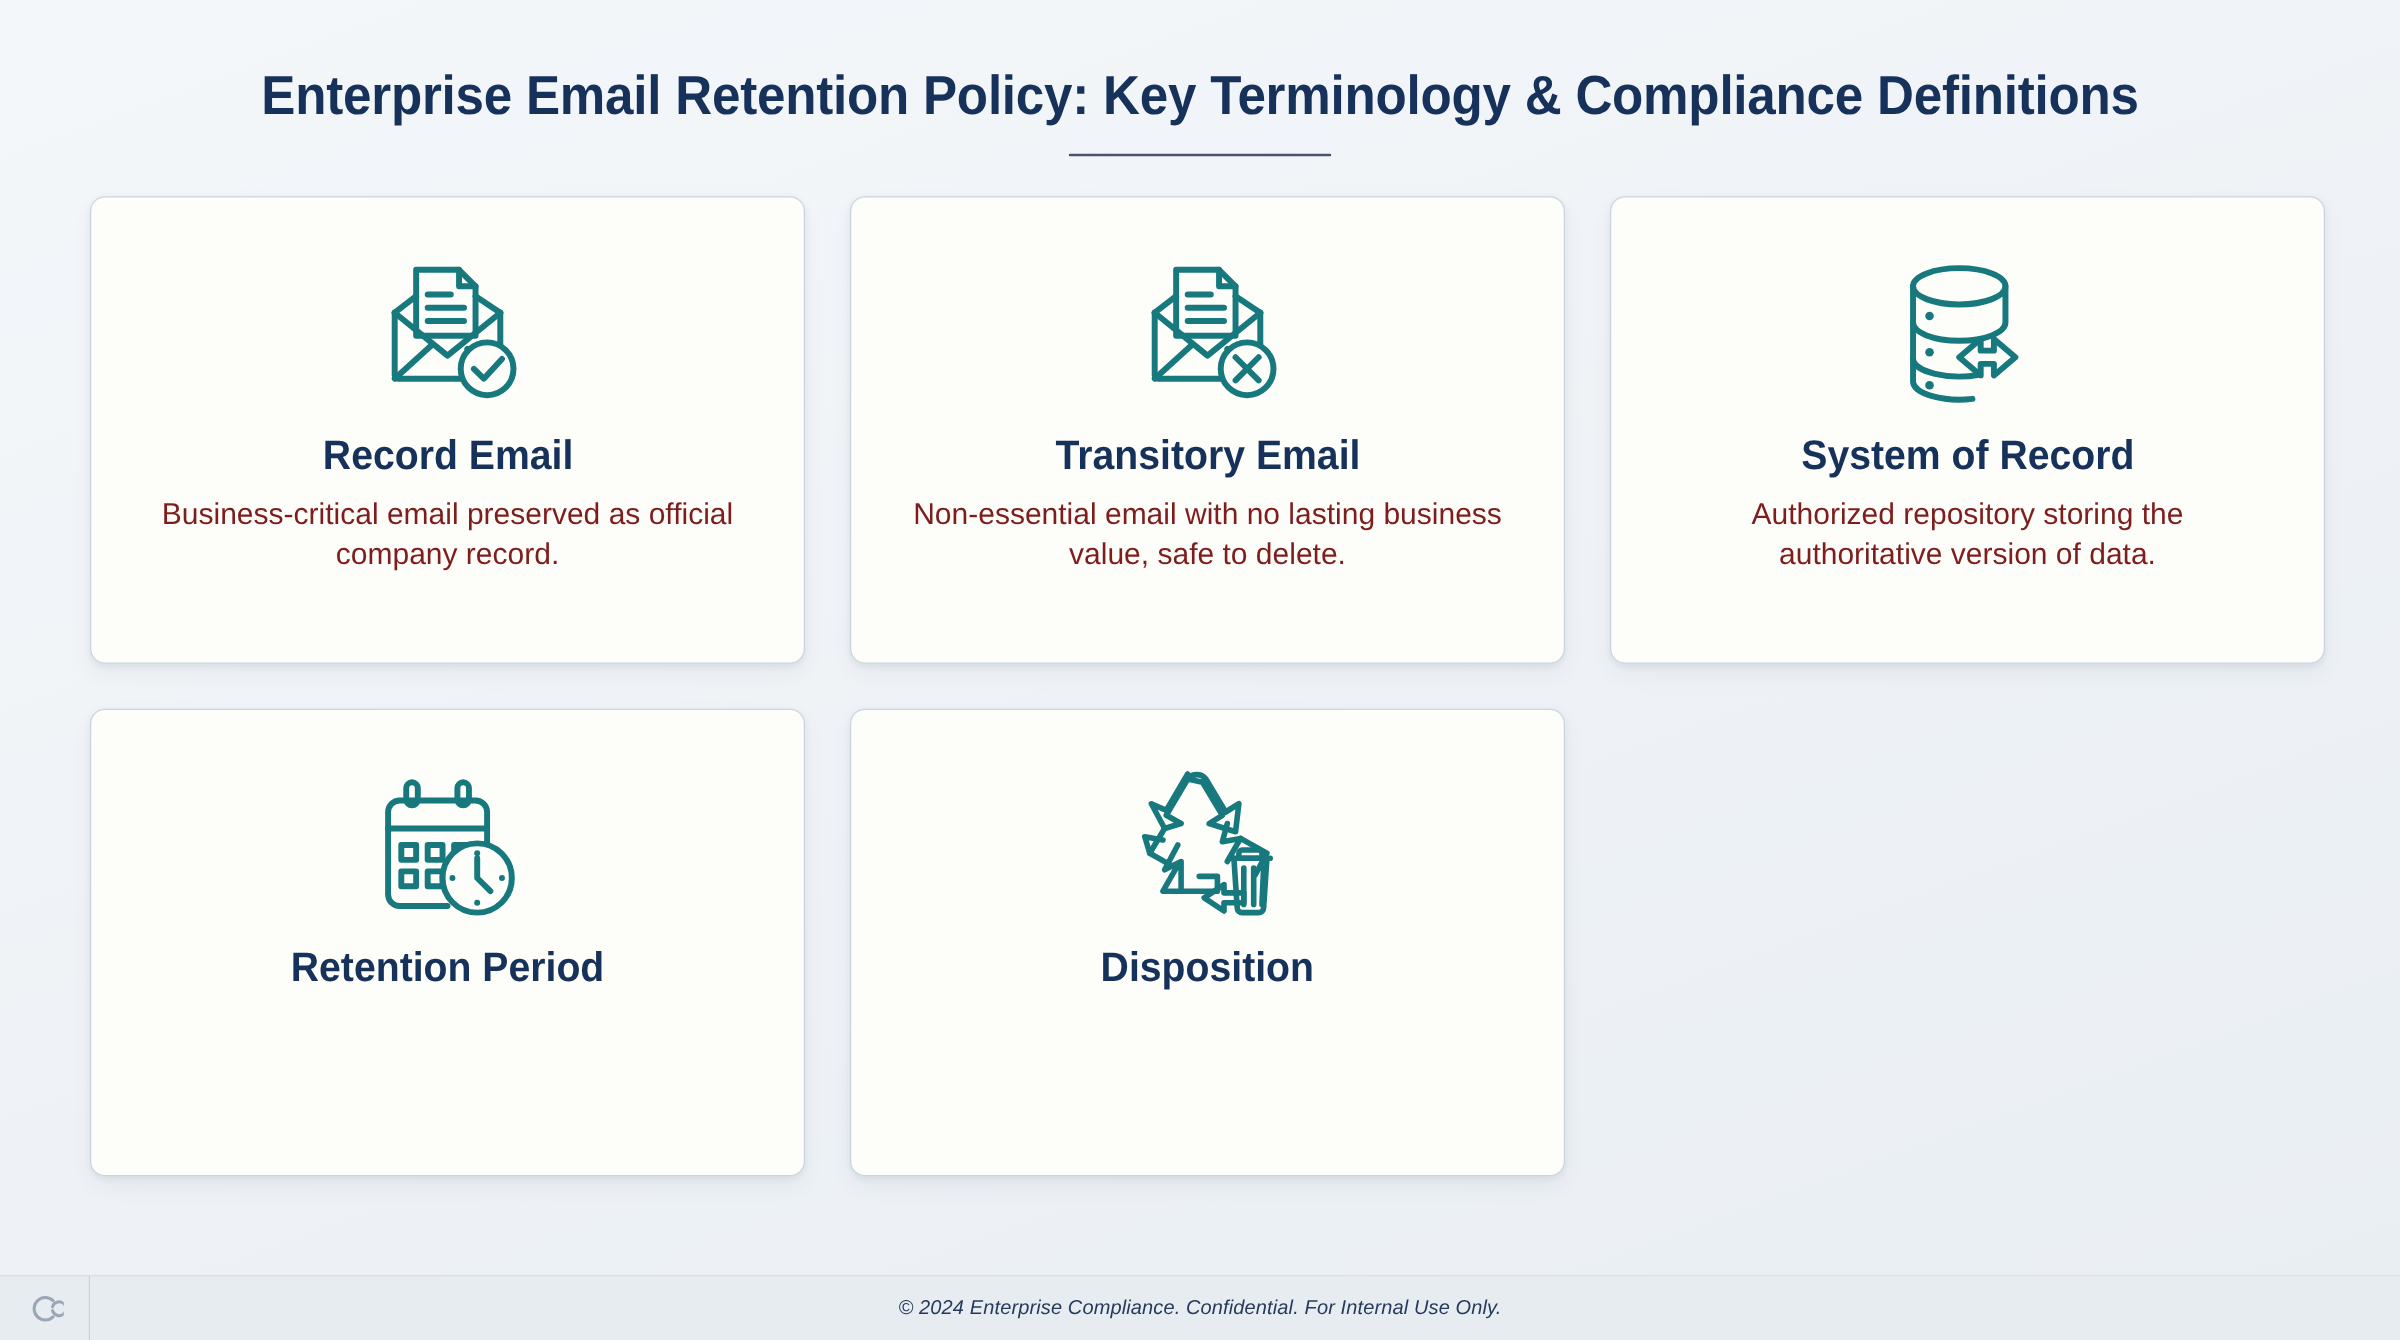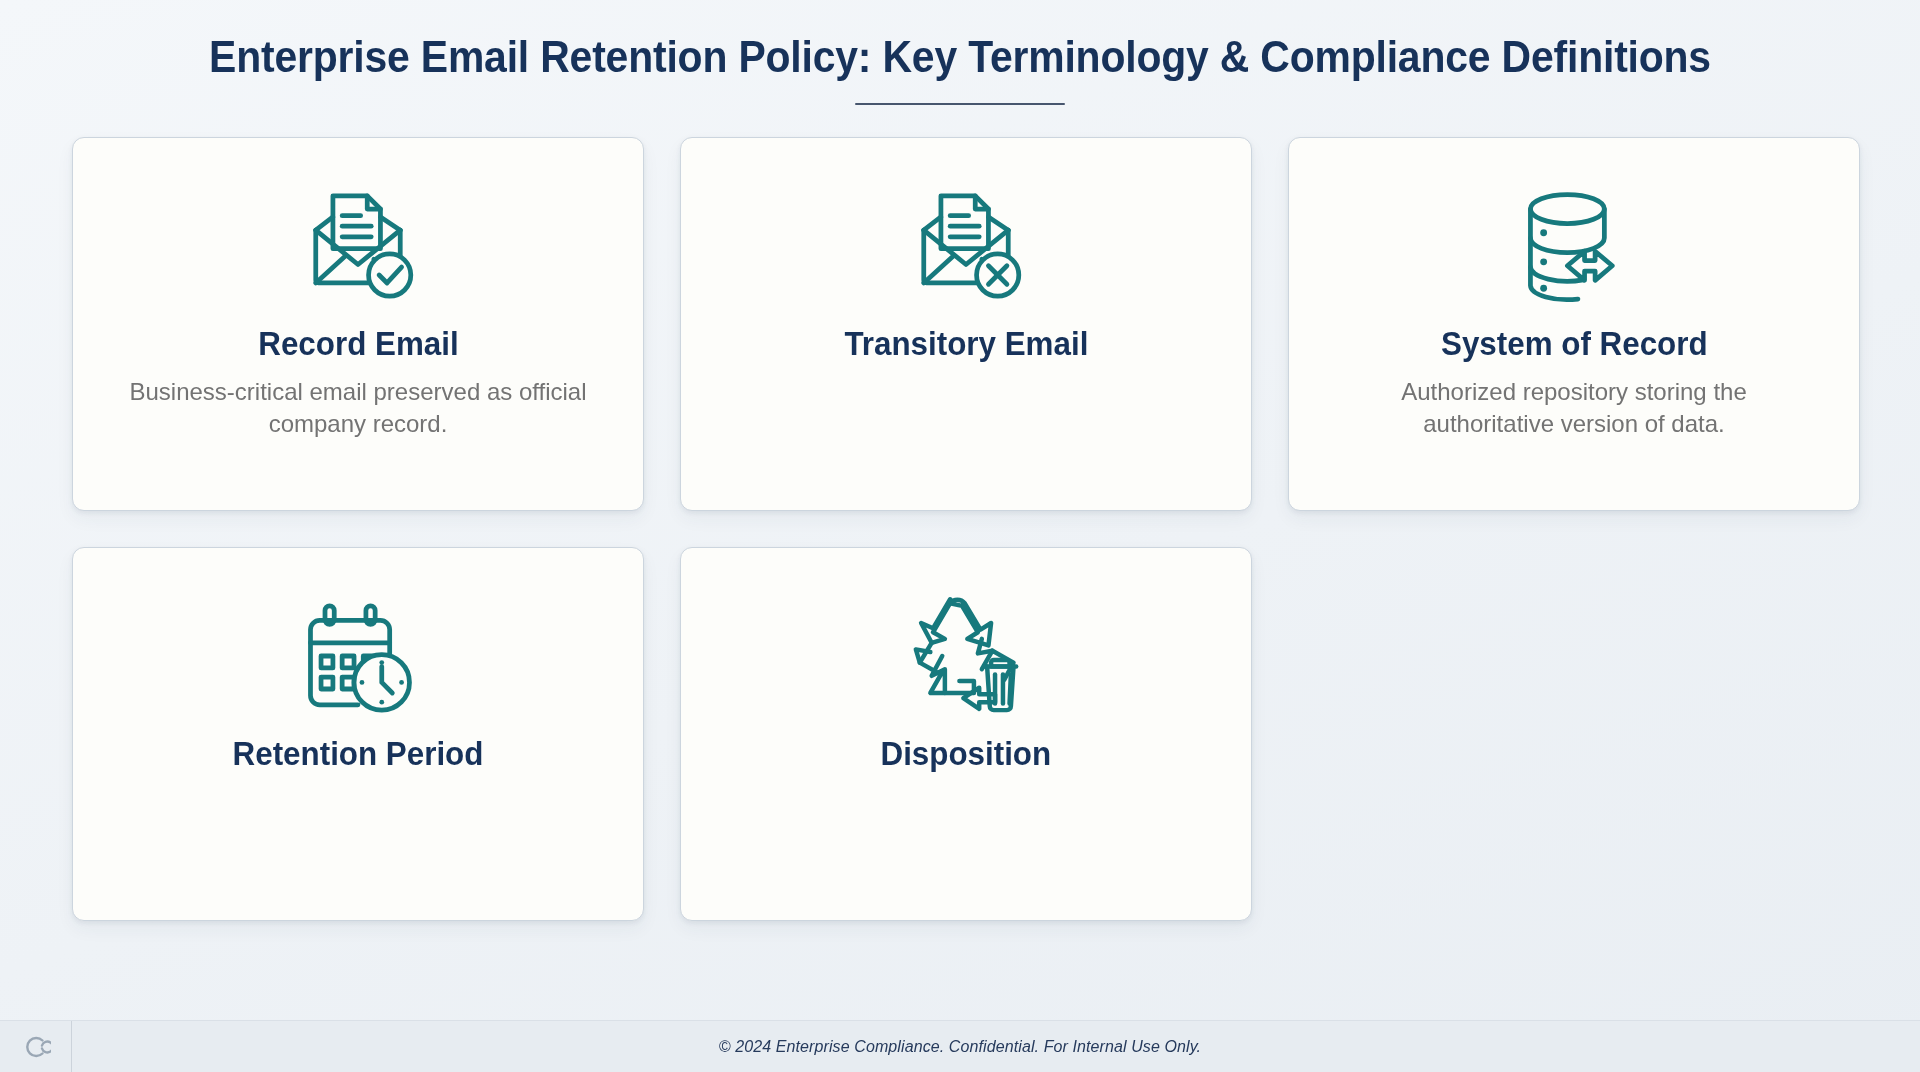--- a/index.html
+++ b/index.html
@@ -21,21 +21,21 @@
   .page {
     width: 1920px;
     height: 1072px;
     display: flex;
     flex-direction: column;
     position: relative;
   }
 
   
   .header {
-    padding-top: 32px;
+    padding-top: 52px;
     text-align: center;
     flex: 0 0 auto;
   }
 
   .page-title {
     font-family: "Liberation Sans Narrow", "Liberation Sans", sans-serif;
     font-size: 44px;
     font-weight: bold;
     color: #17325a;
     letter-spacing: -0.2px;
@@ -100,21 +100,21 @@
     color: #17325a;
     text-align: center;
     line-height: 1.1;
     margin-bottom: 14px;
     transform: scaleX(0.95);
   }
 
   .card-desc {
     font-size: 24px;
     font-weight: normal;
-    color: #737373;
+    color: #7f1d1d;
     text-align: center;
     line-height: 1.33;
     max-width: 480px;
   }
 
   
   .footer {
     flex: 0 0 auto;
     height: 52px;
     background: #e7ecf1;
@@ -194,20 +194,21 @@
           <path d="M18 38 v38 a2 2 0 0 0 2 2 h60 a2 2 0 0 0 2 -2 V38"></path>
           <path d="M18 38 L50 64 L82 38"></path>
           <path d="M18 78 L40 58"></path>
           <path d="M82 78 L62 60"></path>
           <circle cx="74" cy="72" r="16" fill="#fdfdfa"></circle>
           <path d="M67 65 l14 14"></path>
           <path d="M81 65 l-14 14"></path>
         </svg>
       </div>
       <div class="card-title">Transitory Email</div>
+      <div class="card-desc">Non-essential email with no lasting business value, safe to delete.</div>
     </div>
 
     <div class="card">
       <div class="card-icon">
         <svg viewBox="0 0 100 100" fill="none" stroke="#17797d" stroke-width="3.6" stroke-linecap="round" stroke-linejoin="round">
           <ellipse cx="45" cy="22" rx="28" ry="11"></ellipse>
           <path d="M17 22 v22 a28 11 0 0 0 56 0 V22"></path>
           <path d="M17 44 v22 a28 11 0 0 0 40 9.6"></path>
           <path d="M17 66 v14 a28 11 0 0 0 36 10.2"></path>
           <circle cx="27" cy="40" r="2.6" fill="#17797d" stroke="none"></circle>

